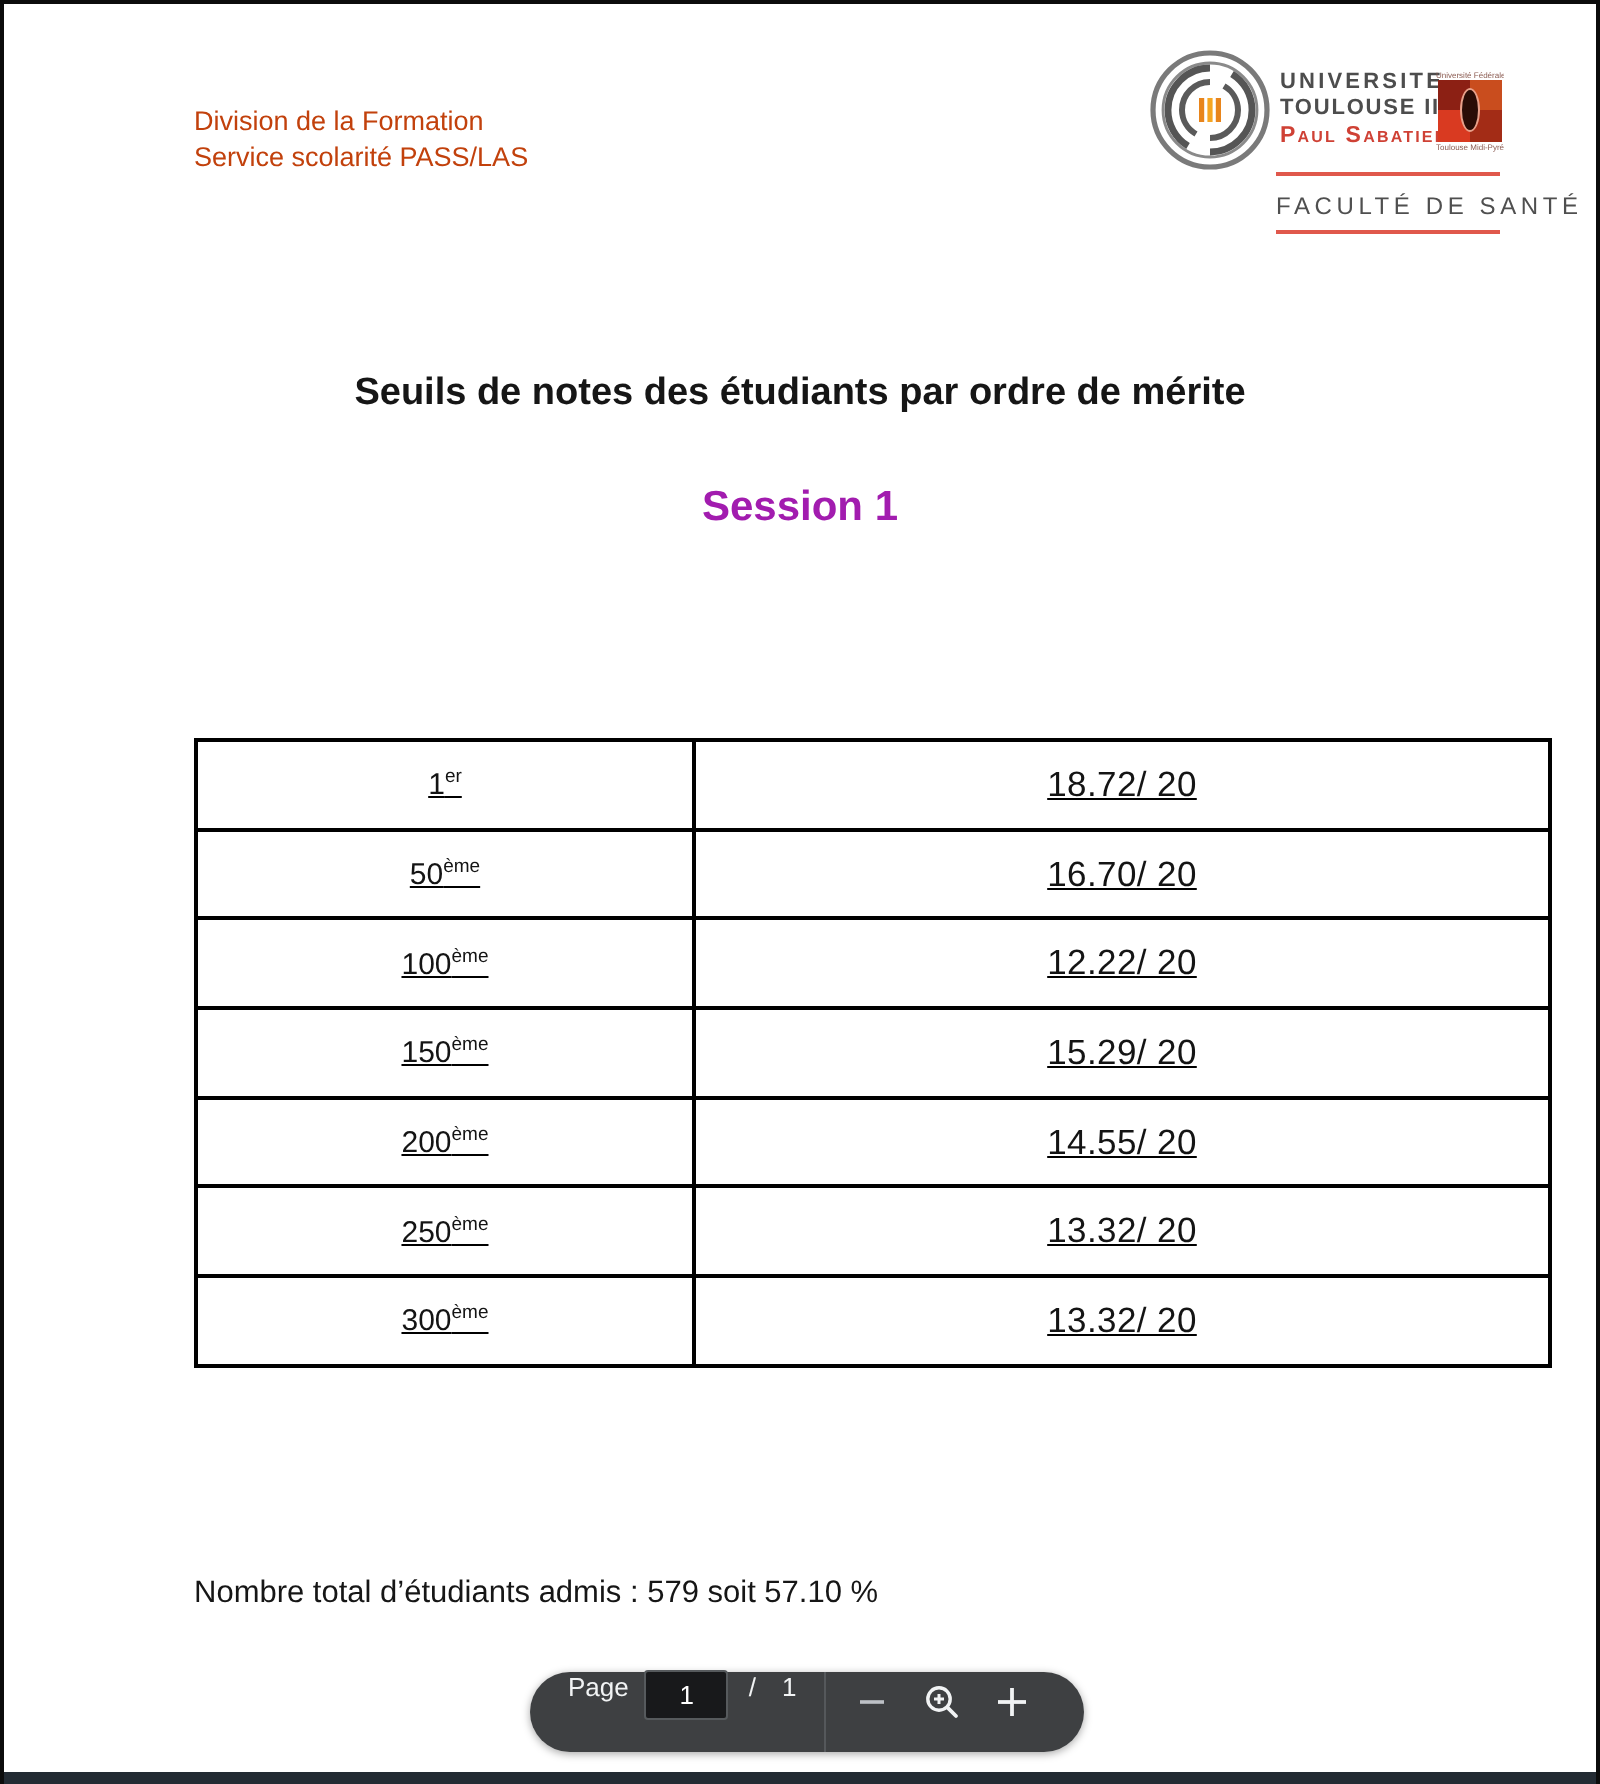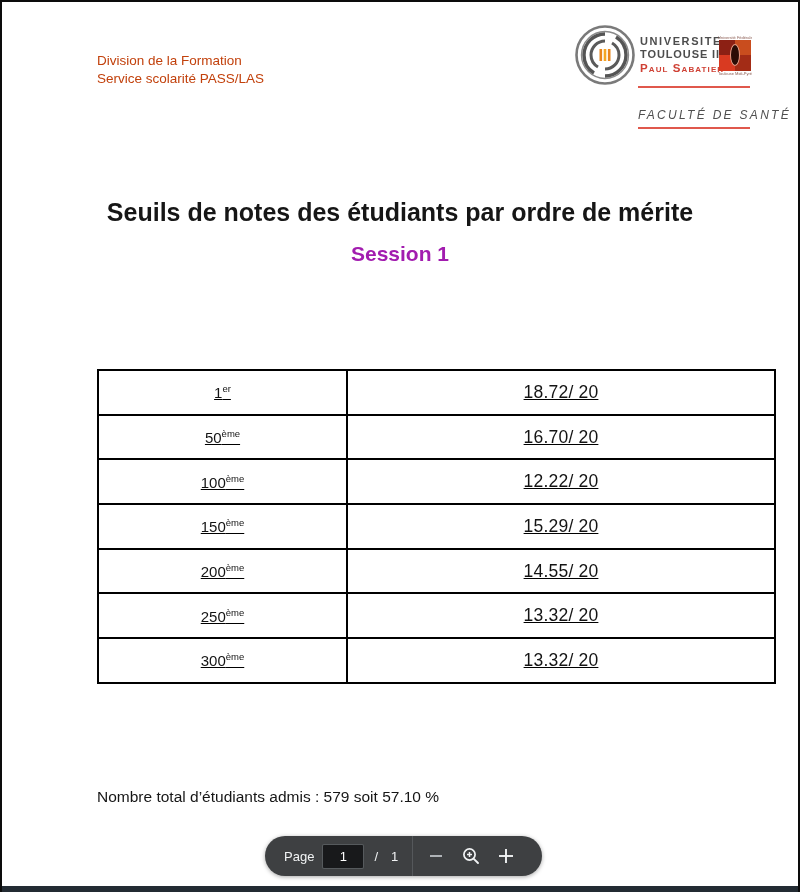--- a/index.html
+++ b/index.html
@@ -84,32 +84,31 @@
     border-radius: 50%;
     border: 1px solid #e8a08a;
   }
   .logo-rule-wrap { margin-left: 64px; width: 112px; }
   .red-rule { height: 2px; background: #e0584c; margin-top: 2px; }
   .red-rule-thin { height: 1.5px; background: #e0584c; }
   .faculty-label {
     font-size: 12px;
     letter-spacing: 2.3px;
     color: #4f4f4f;
-    padding: 20px 0 3px 0;
+    padding: 8px 0 3px 0;
     white-space: nowrap;
-    font-style: italic;
   }
 
   
   .doc-title {
     position: absolute;
     left: 0; right: 0;
-    top: 196px;
+    top: 184px;
     text-align: center;
-    font-size: 25px;
+    font-size: 19px;
     font-weight: bold;
     color: #161616;
   }
   .doc-subtitle {
     position: absolute;
     left: 0; right: 0;
     top: 240px;
     text-align: center;
     font-size: 21px;
     font-weight: bold;
@@ -150,21 +149,21 @@
   
   .pdf-toolbar {
     position: absolute;
     left: 263px;
     top: 834px;
     width: 277px;
     height: 40px;
     background: #3e4042;
     border-radius: 20px;
     display: flex;
-    align-items: center;
+    align-items: flex-start;
     color: #f1f3f4;
     box-shadow: 0 1px 4px rgba(0,0,0,0.35);
   }
   .page-label { font-size: 13px; margin-left: 19px; }
   .page-input {
     width: 40px; height: 23px;
     margin-left: 9px;
     background: #18191b;
     border: none;
     box-shadow: 0 0 0 1px #565a5d;

